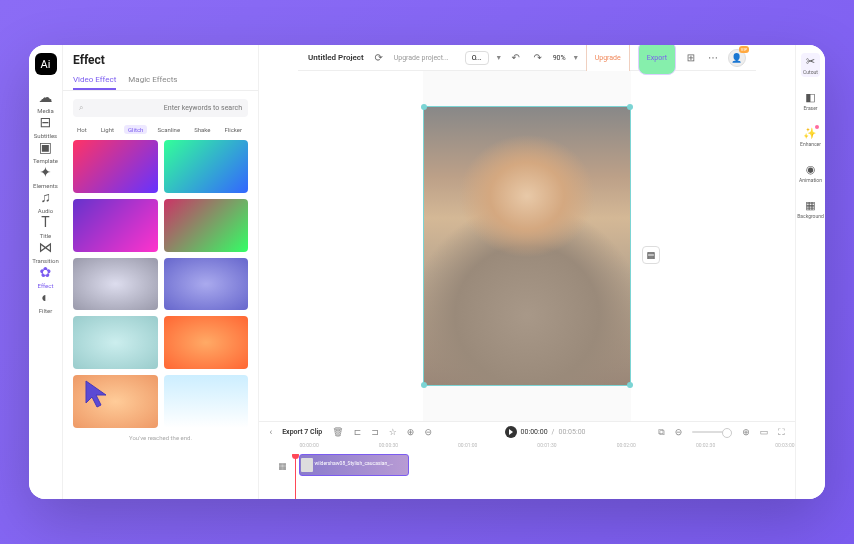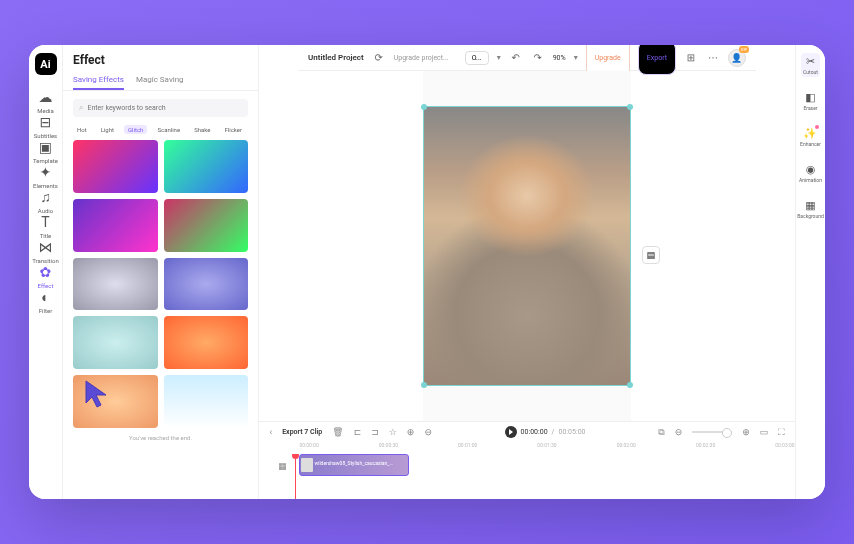--- a/index.html
+++ b/index.html
@@ -1,45 +1,45 @@
 <!DOCTYPE html>
 <html><head>
 <meta charset="utf-8">
 <style>
 * { margin:0; padding:0; box-sizing:border-box; font-family:-apple-system,BlinkMacSystemFont,"Segoe UI",Roboto,sans-serif; }
 body { background:linear-gradient(135deg,#8b6cf5 0%,#7b5cf0 100%); width:854px; height:544px; display:flex; align-items:center; justify-content:center; }
 .app { width:796px; height:454px; background:#fff; border-radius:16px; display:flex; overflow:hidden; box-shadow:0 20px 60px rgba(0,0,0,0.2); position:relative; }
 .leftbar { width:34px; background:#fff; display:flex; flex-direction:column; align-items:center; padding-top:8px; gap:14px; border-right:1px solid #f0f0f0; }
-.logo { width:22px; height:22px; background:#000; border-radius:6px; display:flex; align-items:center; justify-content:center; color:#fff; font-size:11px; font-weight:bold; }
+.logo { width:22px; height:22px; background:#000; border-radius:6px; display:flex; align-items:center; justify-content:center; color:#fff; font-size:11px; font-weight:normal; }
 .navitem { display:flex; flex-direction:column; align-items:center; gap:2px; cursor:pointer; }
 .navitem .ic { width:16px; height:16px; display:flex; align-items:center; justify-content:center; font-size:14px; color:#555; }
 .navitem .lbl { font-size:6px; color:#666; }
 .navitem.active .ic { color:#7b5cf0; }
 .navitem.active .lbl { color:#7b5cf0; }
 .panel { width:196px; background:#fff; border-right:1px solid #f0f0f0; display:flex; flex-direction:column; }
 .panel-head { padding:8px 10px 4px; font-size:12px; font-weight:700; color:#222; }
 .tabs { display:flex; gap:12px; padding:0 10px; border-bottom:1px solid #eee; }
 .tab { font-size:8px; color:#888; padding:4px 0; cursor:pointer; }
 .tab.active { color:#7b5cf0; border-bottom:2px solid #7b5cf0; }
 .search { margin:8px 10px; display:flex; align-items:center; background:#f5f5f7; border-radius:4px; padding:4px 6px; gap:4px; }
-.search input { border:none; background:transparent; font-size:7px; color:#999; outline:none; flex:1; }
+.search input { border:none; background:transparent; font-size:7px; color:#999; outline:none; flex:1;text-align:right; }
 .filters { display:flex; gap:6px; padding:0 10px 6px; flex-wrap:wrap; }
 .chip { font-size:6px; color:#666; cursor:pointer; padding:1px 4px; border-radius:3px; }
 .chip.active { background:#ede8ff; color:#7b5cf0; }
 .grid { display:grid; grid-template-columns:1fr 1fr; gap:6px; padding:0 10px; overflow-y:auto; }
 .thumb { aspect-ratio:16/10; border-radius:4px; background-size:cover; background-position:center; }
 .endmsg { font-size:6px; color:#aaa; text-align:center; padding:6px 0; }
 .main { flex:1; display:flex; flex-direction:column; position:relative;align-items:center; }
 .topbar { height:26px; display:flex; align-items:center; padding:0 10px; gap:8px; border-bottom:1px solid #eee; }
 .projname { font-size:8px; font-weight:600; color:#333; }
 .saving { font-size:7px; color:#999; }
 .tb-spacer { flex:1; }
 .tb-btn { font-size:7px; padding:12px 8px; border-radius:4px; cursor:pointer; border:1px solid #ddd; background:#fff; }
 .tb-upgrade { color:#f08a5d; border-color:#f0d0c0; }
-.tb-export { background:#000000; color:#7b5cf0; border-color:#ddd0ff;border-radius:8px; }
+.tb-export { background:#86efac; color:#7b5cf0; border-color:#ddd0ff;border-radius:8px; }
 .tb-ic { width:14px; height:14px; display:flex; align-items:center; justify-content:center; font-size:10px; color:#666; cursor:pointer; }
 .zoom { font-size:7px; color:#333; }
 .canvas { flex:1; background:#fafafa; display:flex; align-items:center; justify-content:center; position:relative; }
 .photo { width:208px; height:280px; border:1px solid #7bd4d4; position:relative; background:linear-gradient(180deg,#888 0%,#bca088 25%,#d4b896 40%,#baa68f 60%,#9a8778 100%); }
 .photo::before { content:""; position:absolute; inset:0; background:radial-gradient(ellipse 60% 40% at 50% 32%,#e8c9a8 0%,#d4a880 30%,transparent 55%), radial-gradient(ellipse 70% 50% at 50% 75%,#a89888 0%,#9a8a7a 50%,transparent 80%); }
 .handle { position:absolute; width:6px; height:6px; background:#7bd4d4; border-radius:50%; }
 .photo .h1{top:-3px;left:-3px}.photo .h2{top:-3px;right:-3px}.photo .h3{bottom:-3px;left:-3px}.photo .h4{bottom:-3px;right:-3px}
 .floatbtn { position:absolute; right:-30px; top:50%; width:18px; height:18px; border:1px solid #ddd; border-radius:4px; display:flex; align-items:center; justify-content:center; font-size:9px; cursor:pointer; background:#fff; }
 .rightbar { width:30px; background:#fff; border-left:1px solid #f0f0f0; display:flex; flex-direction:column; align-items:center; padding-top:8px; gap:12px; }
 .ritem { display:flex; flex-direction:column; align-items:center; gap:1px; cursor:pointer; padding:2px; border-radius:4px; }
@@ -111,22 +111,22 @@
         <div class="navitem">
           <div class="ic">◐</div>
           <div class="lbl">Filter</div>
         </div>
       </div>
   </div>
 
   <div class="panel">
     <div class="panel-head">Effect</div>
     <div class="tabs" id="tabs">
-        <span class="tab active">Saving Effects</span>
-        <span class="tab">Magic Saving</span>
+        <span class="tab active">Video Effect</span>
+        <span class="tab">Magic Effects</span>
       </div>
     <div class="search">
       <span style="font-size:8px;color:#aaa">⌕</span>
       <input placeholder="Enter keywords to search" style="">
     </div>
     <div class="filters" id="filters">
         <span class="chip">Hot</span>
         <span class="chip">Light</span>
         <span class="chip active">Glitch</span>
         <span class="chip">Scanline</span>

